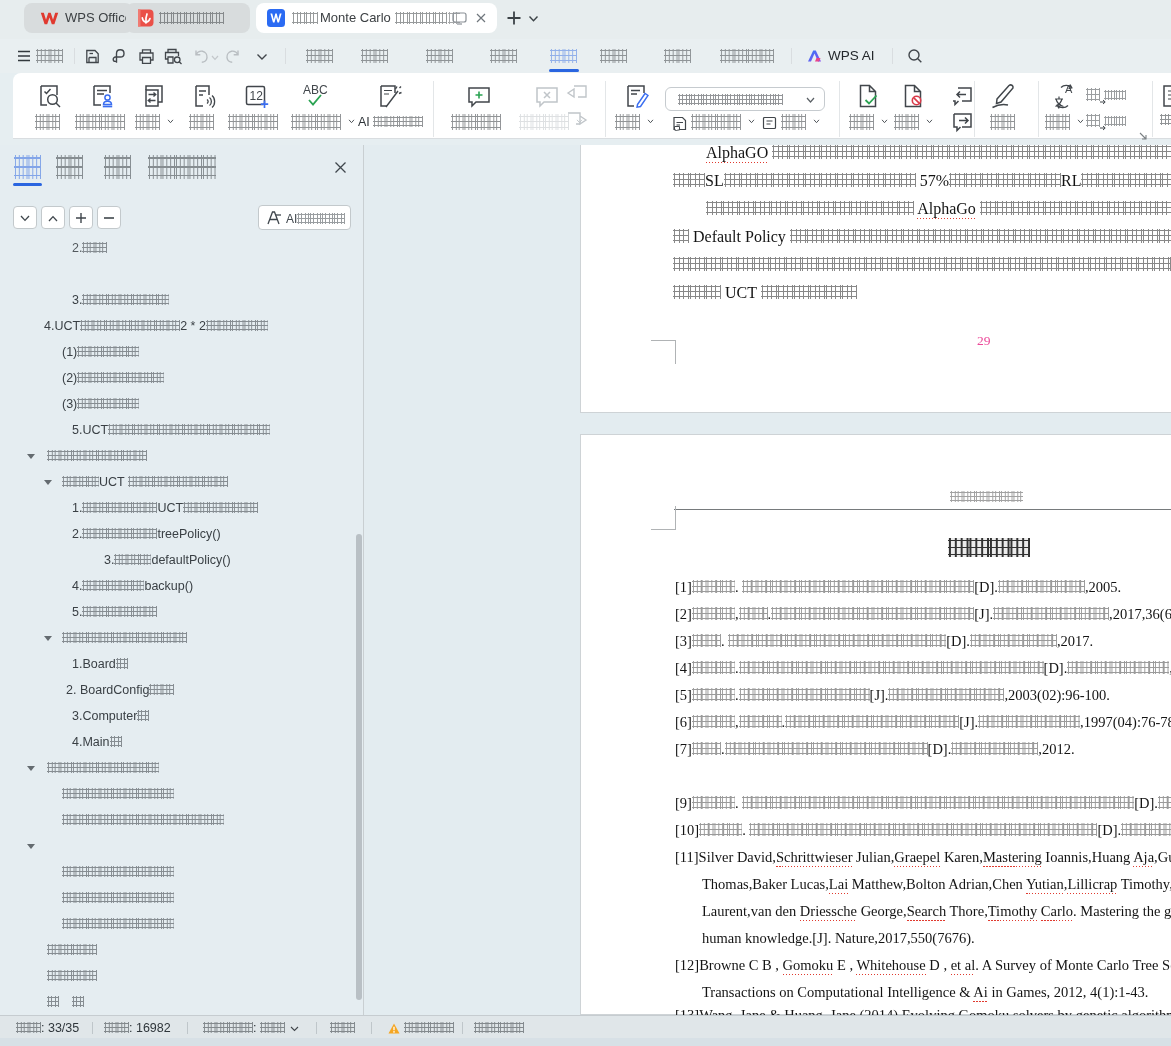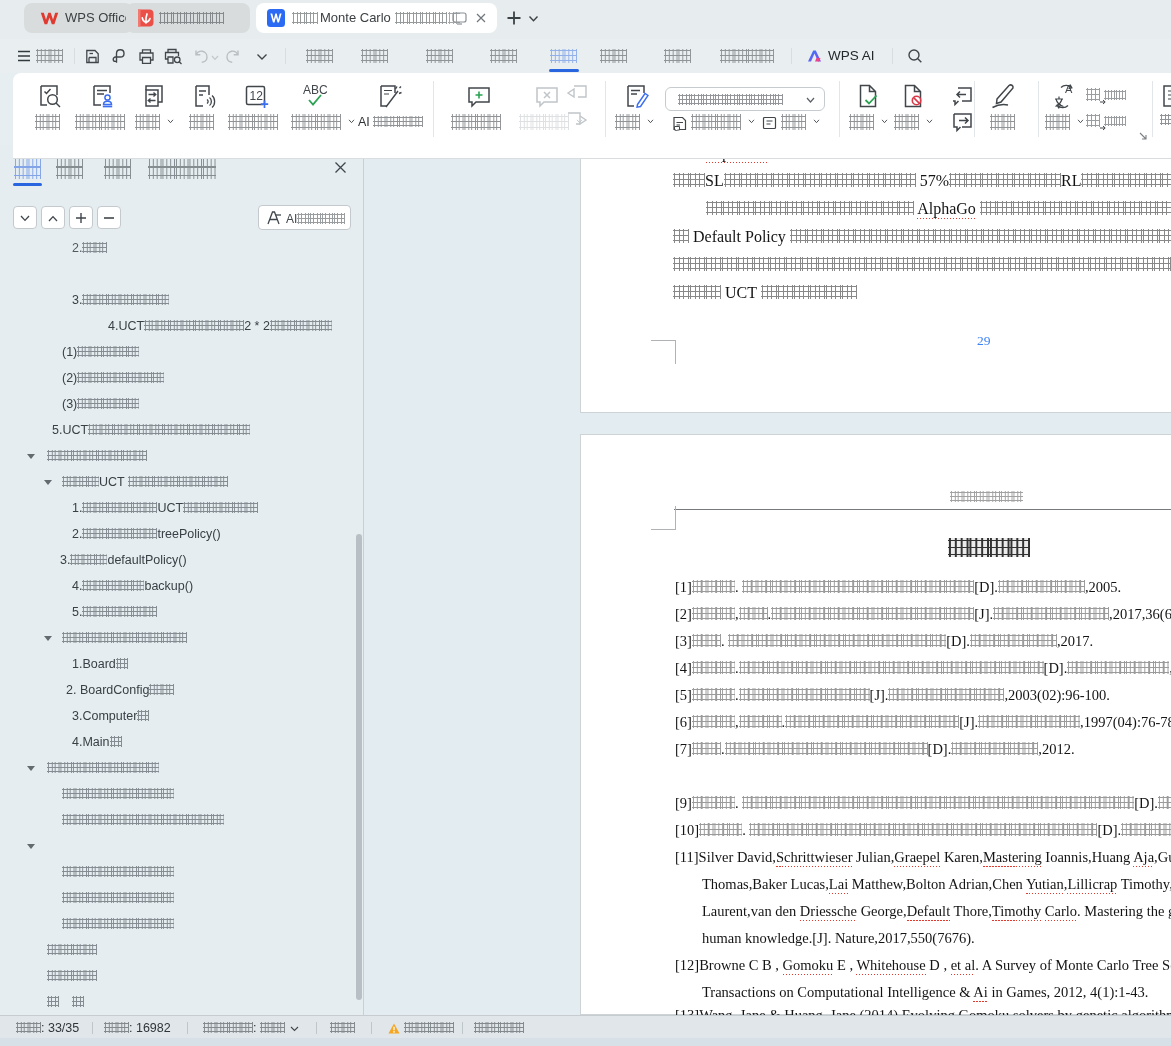--- a/index.html
+++ b/index.html
@@ -15,21 +15,21 @@
 #tabbar{left:0;top:0;width:1171px;height:39px;background:#e7edee}
 .tab{position:absolute;top:3px;height:30px;border-radius:8px;background:#d8dcdd}
 .tab.active{background:#fff}
 .tabtxt{font-size:13px;color:#3c4043;white-space:nowrap}
 
 #menubar{left:0;top:39px;width:1171px;height:34px;background:#e9eff1}
 .mi{position:absolute;top:0;height:34px;line-height:34px;font-size:13.5px;color:#24282c}
 .mi.blue{color:#2a65e0}
 
 #ribbonbg{left:0;top:73px;width:1171px;height:72px;background:#e6eef1}
-#ribbon{position:absolute;left:13px;top:0;width:1158px;height:86px;background:#fff;border-radius:8px 0 0 0;border-bottom:1px solid #d9dde0;z-index:5}
+#ribbon{position:absolute;left:13px;top:0;width:1158px;height:66px;background:#fff;border-radius:8px 0 0 0;border-bottom:1px solid #d9dde0;z-index:5}
 .rlab{position:absolute;top:41px;height:16px;line-height:16px;font-size:12.5px;color:#2e3338;white-space:nowrap}
 .rsep{position:absolute;top:8px;width:1px;height:56px;background:#e3e6e8}
 .ric{position:absolute;top:10px}
 .cvv{display:inline-block;width:7px;height:5px;margin-left:3px;vertical-align:2px}
 
 #content{left:0;top:145px;width:1171px;height:870px;background:#e3ecf0;overflow:hidden}
 #sidebar{position:absolute;left:0;top:0;width:364px;height:870px;background:#e5edf1;border-right:1px solid #c9cfd2}
 .sbtab{position:absolute;top:10px;height:24px;line-height:24px;font-size:13.5px;color:#30363b}
 .sbbtn{position:absolute;top:61px;width:24px;height:23px;background:#fff;border:1px solid #c3c9cc;border-radius:4px;color:#3f464c;text-align:center;line-height:21px;font-size:13px}
 #toc{position:absolute;left:0;top:90px;width:352px;height:780px;overflow:hidden;font-size:12.5px;color:#3a4045}
@@ -371,30 +371,30 @@
     <svg class="abs" style="left:8px;top:5px" width="15" height="14" viewBox="0 0 15 14">
           <path d="M1 13 L5.5 1 L7.5 1 L12 13 M3 8.5 H10" fill="none" stroke="#3f464c" stroke-width="1.3"></path>
           <path d="M9 4 L14 4" stroke="#3f464c" stroke-width="1.3"></path>
         </svg>
     <span class="abs" style="left:27px;top:6px;font-size:12px;color:#3f464c">AI<span class="c" style="width:48px"></span></span>
   </div>
   <div id="toc">
     <div class="trow" style="padding-left:72px"><span style="opacity:.85">2.</span><b class="c" style="width:25px"></b></div>
     <div class="trow"></div>
     <div class="trow" style="padding-left:72px">3.<b class="c" style="width:87px"></b></div>
-    <div class="trow" style="padding-left:108px">4.UCT<b class="c" style="width:75px"></b><b class="c" style="width:25px"></b>2 * 2<b class="c" style="width:62px"></b></div>
+    <div class="trow" style="padding-left:44px">4.UCT<b class="c" style="width:75px"></b><b class="c" style="width:25px"></b>2 * 2<b class="c" style="width:62px"></b></div>
     <div class="trow" style="padding-left:62px">(1)<b class="c" style="width:62px"></b></div>
     <div class="trow" style="padding-left:62px">(2)<b class="c" style="width:87px"></b></div>
     <div class="trow" style="padding-left:62px">(3)<b class="c" style="width:62px"></b></div>
-    <div class="trow" style="padding-left:52px">5.UCT<b class="c" style="width:162px"></b></div>
+    <div class="trow" style="padding-left:72px">5.UCT<b class="c" style="width:162px"></b></div>
     <div class="trow" style="padding-left:47px"><i class="tri" style="left:27px"></i><b class="c" style="width:100px"></b></div>
     <div class="trow" style="padding-left:62px"><i class="tri" style="left:44px"></i><b class="c" style="width:37px"></b>UCT <b class="c" style="width:100px"></b></div>
     <div class="trow" style="padding-left:72px">1.<b class="c" style="width:75px"></b>UCT<b class="c" style="width:75px"></b></div>
     <div class="trow" style="padding-left:72px">2.<b class="c" style="width:75px"></b>treePolicy()</div>
-    <div class="trow" style="padding-left:60px">3.<b class="c" style="width:37px"></b>defaultPolicy()</div>
+    <div class="trow" style="padding-left:104px">3.<b class="c" style="width:37px"></b>defaultPolicy()</div>
     <div class="trow" style="padding-left:72px">4.<b class="c" style="width:62px"></b>backup()</div>
     <div class="trow" style="padding-left:72px">5.<b class="c" style="width:75px"></b></div>
     <div class="trow" style="padding-left:62px"><i class="tri" style="left:44px"></i><b class="c" style="width:125px"></b></div>
     <div class="trow" style="padding-left:72px">1.Board<b class="c" style="width:12px"></b></div>
     <div class="trow" style="padding-left:66px">2.&nbsp;BoardConfig<b class="c" style="width:25px"></b></div>
     <div class="trow" style="padding-left:72px">3.Computer<b class="c" style="width:12px"></b></div>
     <div class="trow" style="padding-left:72px">4.Main<b class="c" style="width:12px"></b></div>
     <div class="trow" style="padding-left:47px"><i class="tri" style="left:27px"></i><b class="c" style="width:112px"></b></div>
     <div class="trow" style="padding-left:62px"><b class="c" style="width:112px"></b></div>
     <div class="trow" style="padding-left:62px"><b class="c" style="width:162px"></b></div>
@@ -411,42 +411,42 @@
   <div class="abs" style="left:356px;top:389px;width:6px;height:466px;background:#b9c0c5;border-radius:3px"></div>
 </div>
 <div id="docarea">
  <div class="page" style="top:-60px;height:328px">
   <div class="dline p1" style="left:125px;top:58px;font-size:16px"><span class="wavy">AlphaGO</span> <b class="c" style="width:400px"></b></div>
   <div class="dline p1" style="left:92px;top:86px;font-size:16px"><b class="c" style="width:32px"></b>SL<b class="c" style="width:192px"></b> 57%<b class="c" style="width:112px"></b>RL<b class="c" style="width:96px"></b></div>
   <div class="dline p1" style="left:125px;top:114px;font-size:16px"><b class="c" style="width:208px"></b> <span class="wavy">AlphaGo</span> <b class="c" style="width:192px"></b></div>
   <div class="dline p1" style="left:92px;top:142px;font-size:16px"><b class="c" style="width:16px"></b> Default Policy <b class="c" style="width:384px"></b></div>
   <div class="dline p1" style="left:92px;top:170px;font-size:16px"><b class="c" style="width:512px"></b></div>
   <div class="dline p1" style="left:92px;top:198px;font-size:16px"><b class="c" style="width:48px"></b> UCT <b class="c" style="width:96px"></b></div>
-  <div class="dline" style="left:396px;top:247px;font-size:13.5px;color:#3b82f6">29</div>
+  <div class="dline" style="left:396px;top:247px;font-size:13.5px;color:#ec4899">29</div>
   <div class="abs" style="left:70px;top:254px;width:25px;height:1px;background:#b0b3b5"></div>
   <div class="abs" style="left:94px;top:254px;width:1px;height:24px;background:#b0b3b5"></div>
  </div>
  <div class="page" style="top:289px;height:581px">
   <div class="dline" style="left:369px;top:55px;font-size:12.5px;color:#8b8b8b;letter-spacing:.2px"><b class="c" style="width:73px;opacity:.8"></b></div>
   <div class="abs" style="left:93px;top:74px;right:0;height:1px;background:#767a7c"></div>
   <div class="abs" style="left:94px;top:71px;width:1px;height:23px;background:#b0b3b5"></div>
   <div class="abs" style="left:70px;top:94px;width:25px;height:1px;background:#b0b3b5"></div>
   <div class="dline" style="left:367px;top:102px;font-size:20.5px;color:#000"><b class="c" style="width:82px;background-color:rgba(0,0,0,.1);opacity:.8"></b></div>
   <div class="dline" style="left:94px;top:144px">[1]<b class="c" style="width:43px"></b>. <b class="c" style="width:232px"></b>[D].<b class="c" style="width:87px"></b>,2005.</div>
   <div class="dline" style="left:94px;top:171px">[2]<b class="c" style="width:43px"></b>,<b class="c" style="width:29px"></b>.<b class="c" style="width:203px"></b>[J].<b class="c" style="width:116px"></b>,2017,36(6):62-66.</div>
   <div class="dline" style="left:94px;top:198px">[3]<b class="c" style="width:29px"></b>. <b class="c" style="width:218px"></b>[D].<b class="c" style="width:87px"></b>,2017.</div>
   <div class="dline" style="left:94px;top:225px">[4]<b class="c" style="width:43px"></b>.<b class="c" style="width:305px"></b>[D].<b class="c" style="width:102px"></b>,2018.</div>
   <div class="dline" style="left:94px;top:252px">[5]<b class="c" style="width:43px"></b>.<b class="c" style="width:131px"></b>[J].<b class="c" style="width:116px"></b>,2003(02):96-100.</div>
   <div class="dline" style="left:94px;top:279px">[6]<b class="c" style="width:43px"></b>,<b class="c" style="width:43px"></b>.<b class="c" style="width:174px"></b>[J].<b class="c" style="width:102px"></b>,1997(04):76-78.</div>
   <div class="dline" style="left:94px;top:306px">[7]<b class="c" style="width:29px"></b>.<b class="c" style="width:203px"></b>[D].<b class="c" style="width:87px"></b>,2012.</div>
   <div class="dline" style="left:94px;top:360px">[9]<b class="c" style="width:43px"></b>. <b class="c" style="width:392px"></b>[D].<b class="c" style="width:58px"></b></div>
   <div class="dline" style="left:94px;top:387px">[10]<b class="c" style="width:43px"></b>. <b class="c" style="width:348px"></b>[D].<b class="c" style="width:87px"></b></div>
   <div class="dline" style="left:94px;top:414px">[11]Silver David,<span class="wavy">Schrittwieser</span> Julian,<span class="wavy">Graepel</span> Karen,<span class="wavy">Mastering</span> Ioannis,Huang <span class="wavy">Aja</span>,Guez</div>
   <div class="dline" style="left:121px;top:441px">Thomas,Baker Lucas,<span class="wavy">Lai</span> Matthew,Bolton Adrian,Chen <span class="wavy">Yutian</span>,<span class="wavy">Lillicrap</span> Timothy,Huang</div>
-  <div class="dline" style="left:121px;top:468px">Laurent,van den <span class="wavy">Driessche</span> George,<span class="wavy">Default</span> Thore,<span class="wavy">Timothy</span> <span class="wavy">Carlo</span>. Mastering the game</div>
+  <div class="dline" style="left:121px;top:468px">Laurent,van den <span class="wavy">Driessche</span> George,<span class="wavy">Search</span> Thore,<span class="wavy">Timothy</span> <span class="wavy">Carlo</span>. Mastering the game</div>
   <div class="dline" style="left:121px;top:495px">human knowledge.[J]. Nature,2017,550(7676).</div>
   <div class="dline" style="left:94px;top:522px">[12]Browne C B , <span class="wavy">Gomoku</span> E , <span class="wavy">Whitehouse</span> D , <span class="wavy">et al</span>. A Survey of Monte Carlo Tree Search</div>
   <div class="dline" style="left:121px;top:549px">Transactions on Computational Intelligence &amp; <span class="wavy">Ai</span> in Games, 2012, 4(1):1-43.</div>
   <div class="dline" style="left:94px;top:572px">[13]Wang, Jane &amp; Huang, Jane (2014) Evolving Gomoku solvers by genetic algorithms</div>
  </div>
 </div>
 </div>
 
 <div class="abs" id="statusbar">
   <span class="st" style="left:16px"><b class="c" style="width:25px"></b>: 33/35</span>

